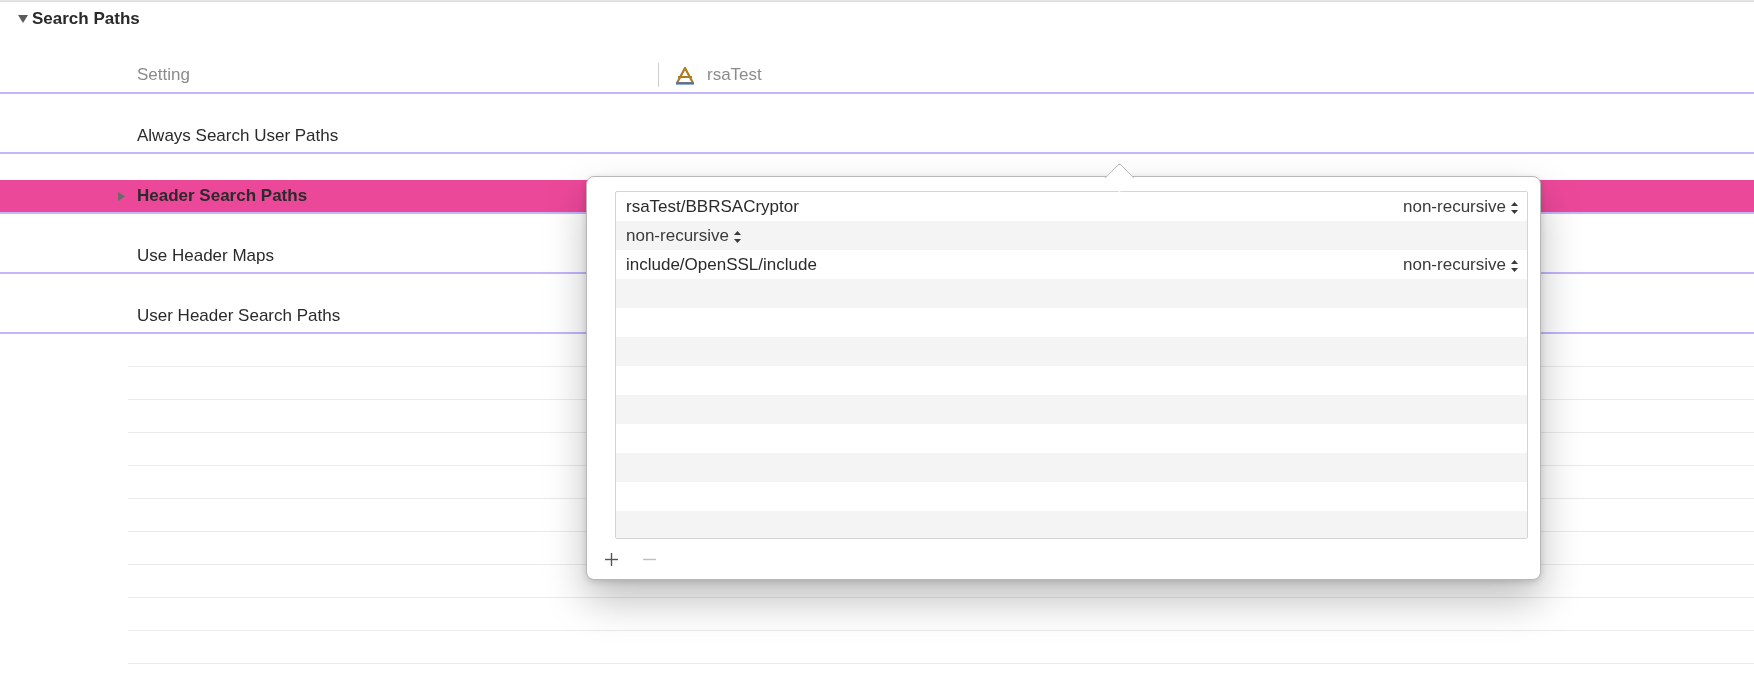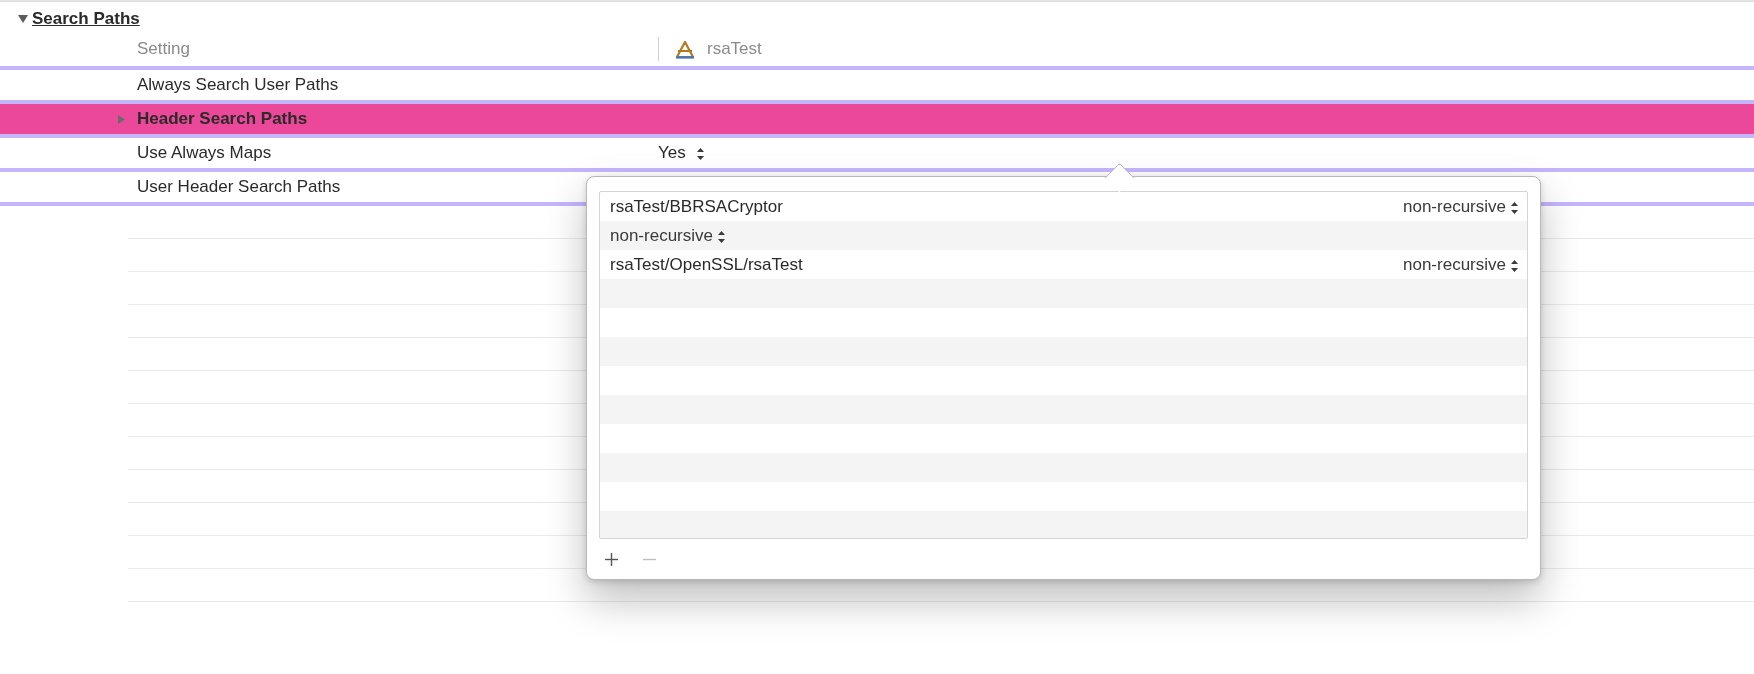--- a/index.html
+++ b/index.html
@@ -9,33 +9,33 @@
     font-family: -apple-system, "Helvetica Neue", Helvetica, Arial, sans-serif;
     font-size: 17px;
     color: #2a2a2a;
     background: #fff;
   }
   .top-rule { height:2px; background:#e5e5e5; border-bottom:1px solid #ddd; }
   .section-header {
     display:flex; align-items:center;
     padding: 7px 0 3px 14px;
     font-weight:700;
-    text-decoration:underline;
   }
   .section-header .tri { width:18px; display:inline-flex; justify-content:center; }
   .tri svg { width:12px; height:12px; }
 
   .table {
     width:100%;
   }
   .header-row, .row {
     display:flex;
     align-items:center;
-    border-bottom: 4px solid #c4b5fd;
+    border-bottom: 2px solid #c4b5fd;
     min-height:34px;
+    margin-top:26px;
   }
   .header-row {
     color:#8b8b8b;
     font-weight:400;
     padding: 5px 0;
   }
   .row { padding: 3px 0; }
   .col-setting {
     flex: 0 0 650px;
     padding-left: 137px;
@@ -90,21 +90,21 @@
     top:-10px;
     left:522px;
     width:20px; height:20px;
     background:#fff;
     border-left:1px solid #b8b8b8;
     border-top:1px solid #b8b8b8;
     transform: rotate(45deg);
     border-top-left-radius:3px;
   }
   .popover-list {
-    margin:14px 12px 0 12px;
+    margin:14px 12px 0 28px;
     border:1px solid #d4d4d4;
     border-radius:2px;
     height:348px;
     overflow:hidden;
   }
   .plist-row {
     display:flex; align-items:center;
     height:29px;
     padding: 0 8px 0 10px;
   }
@@ -171,21 +171,21 @@
           <span class="disclosure">
             <svg viewBox="0 0 11 11">
               <polygon points="2,1 9,5.5 2,10" fill="#6a6a6a"></polygon>
             </svg>
           </span>
           <span>Header Search Paths</span>
         </div>
       </div>
       <div class="row">
         <div class="col-setting">
-          <span>Use Always Maps</span>
+          <span>Use Header Maps</span>
         </div>
         <div class="col-value">
           <span>Yes</span>
           <span class="updown">
             <svg viewBox="0 0 9 14">
               <polygon points="4.5,1 1,5 8,5" fill="#3a3a3a"></polygon>
               <polygon points="4.5,13 1,9 8,9" fill="#3a3a3a"></polygon>
             </svg>
           </span>
         </div>
@@ -236,21 +236,21 @@
           <span>non-recursive</span>
           <span class="updown">
             <svg viewBox="0 0 9 14">
               <polygon points="4.5,1 1,5 8,5" fill="#3a3a3a"></polygon>
               <polygon points="4.5,13 1,9 8,9" fill="#3a3a3a"></polygon>
             </svg>
           </span>
         </span>
       </div>
       <div class="plist-row">
-        <span class="plist-path">rsaTest/OpenSSL/rsaTest</span>
+        <span class="plist-path">include/OpenSSL/include</span>
         <span class="plist-mode">
           <span>non-recursive</span>
           <span class="updown">
             <svg viewBox="0 0 9 14">
               <polygon points="4.5,1 1,5 8,5" fill="#3a3a3a"></polygon>
               <polygon points="4.5,13 1,9 8,9" fill="#3a3a3a"></polygon>
             </svg>
           </span>
         </span>
       </div>

